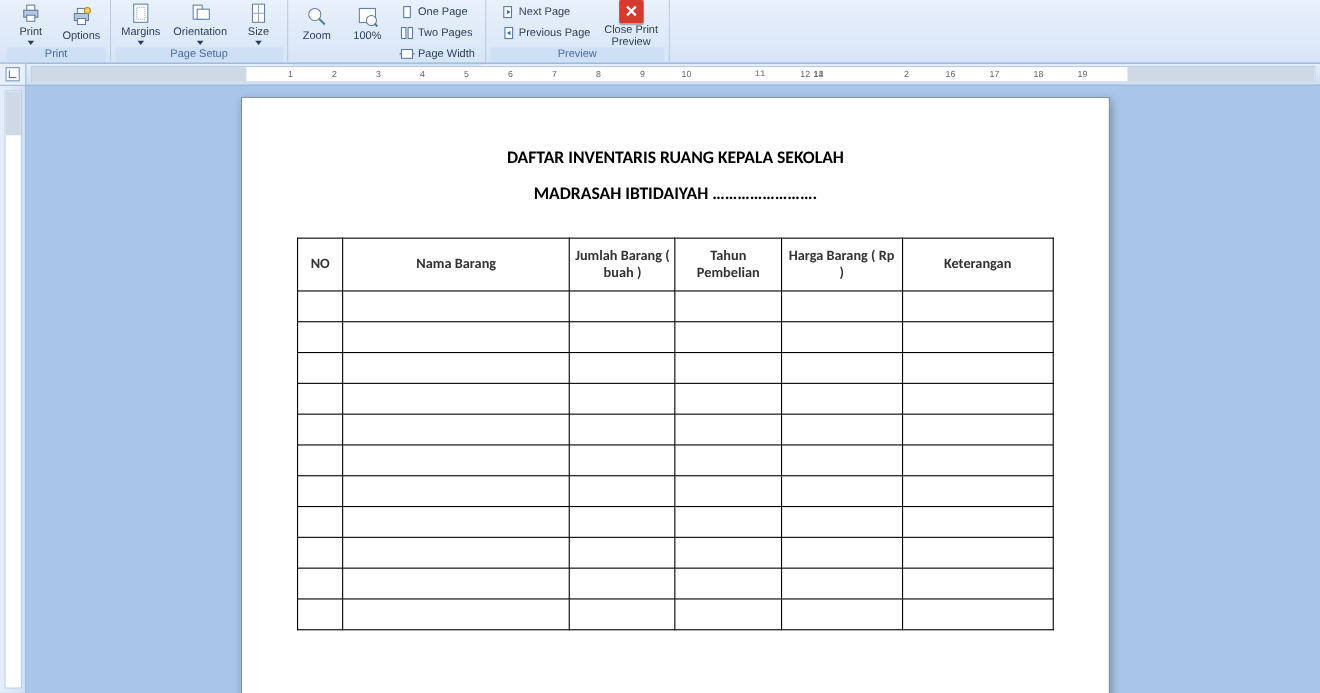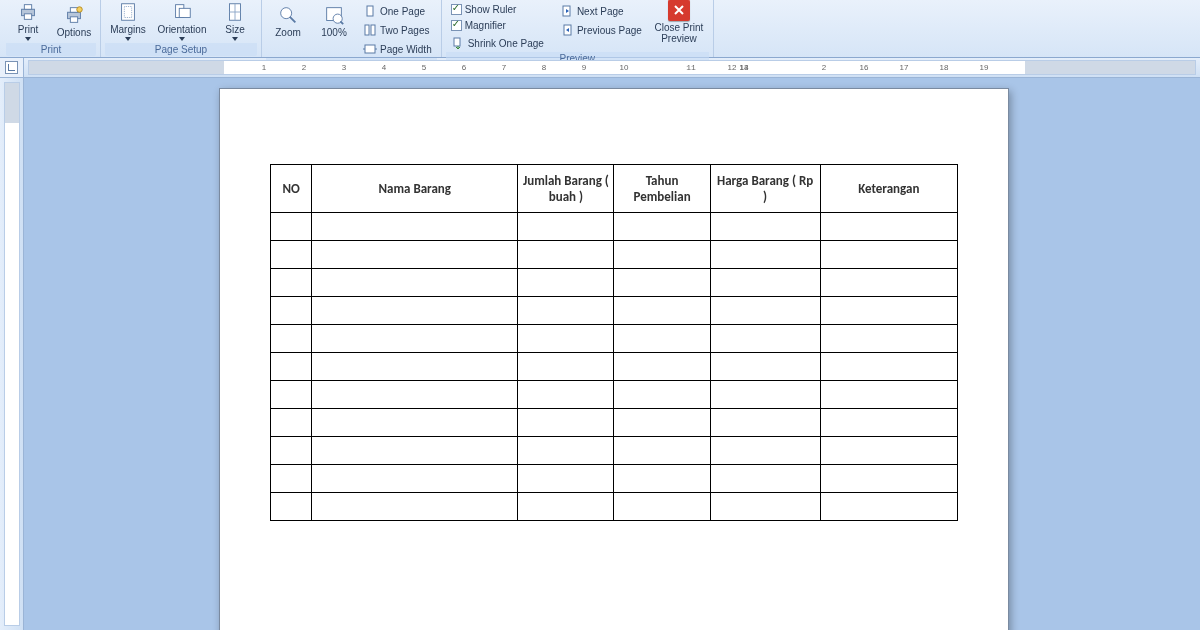--- a/index.html
+++ b/index.html
@@ -297,39 +297,20 @@
           </span>
           <span>Page Width</span>
         </div>
       </div>
     </div>
     <div class="group-label">Zoom</div>
   </div>
 
   <div class="group">
     <div class="group-body">
-      <div class="small-stack">
-        <div class="small-btn">
-          <span class="chk checked"></span>
-          <span>Show Ruler</span>
-        </div>
-        <div class="small-btn">
-          <span class="chk checked"></span>
-          <span>Magnifier</span>
-        </div>
-        <div class="small-btn">
-          <span class="small-ico">
-            <svg viewBox="0 0 14 14" width="14" height="14">
-                <rect x="3" y="2" width="6" height="8" fill="#fff" stroke="#5a7aa5"></rect>
-                <path d="M7 10 L7 13 M5 11 L7 13 L9 11" stroke="#3a8a3a" fill="none"></path>
-              </svg>
-          </span>
-          <span>Shrink One Page</span>
-        </div>
-      </div>
       <div class="small-stack" style="padding-left:4px;">
         <div class="small-btn">
           <span class="small-ico">
             <svg viewBox="0 0 14 14" width="14" height="14">
                 <rect x="3" y="2" width="7" height="10" fill="#fff" stroke="#5a7aa5"></rect>
                 <path d="M6 5 L9 7 L6 9 Z" fill="#2a62b8"></path>
               </svg>
           </span>
           <span>Next Page</span>
         </div>
@@ -392,20 +373,22 @@
 </div>
 
 <div class="workarea">
   <div class="vruler-col">
     <div class="vruler">
       <div class="shade-t"></div>
     </div>
   </div>
   <div class="canvas">
     <div class="page">
+      <div class="doc-title">DAFTAR INVENTARIS RUANG KEPALA SEKOLAH</div>
+      <div class="doc-title">MADRASAH IBTIDAIYAH …………………….</div>
 
       <table class="inv-table">
         <thead>
           <tr>
             <th style="width:6%;">NO</th>
             <th style="width:30%;">Nama Barang</th>
             <th style="width:14%;">Jumlah Barang ( buah )</th>
             <th style="width:14%;">Tahun Pembelian</th>
             <th style="width:16%;">Harga Barang ( Rp )</th>
             <th style="width:20%;">Keterangan</th>

